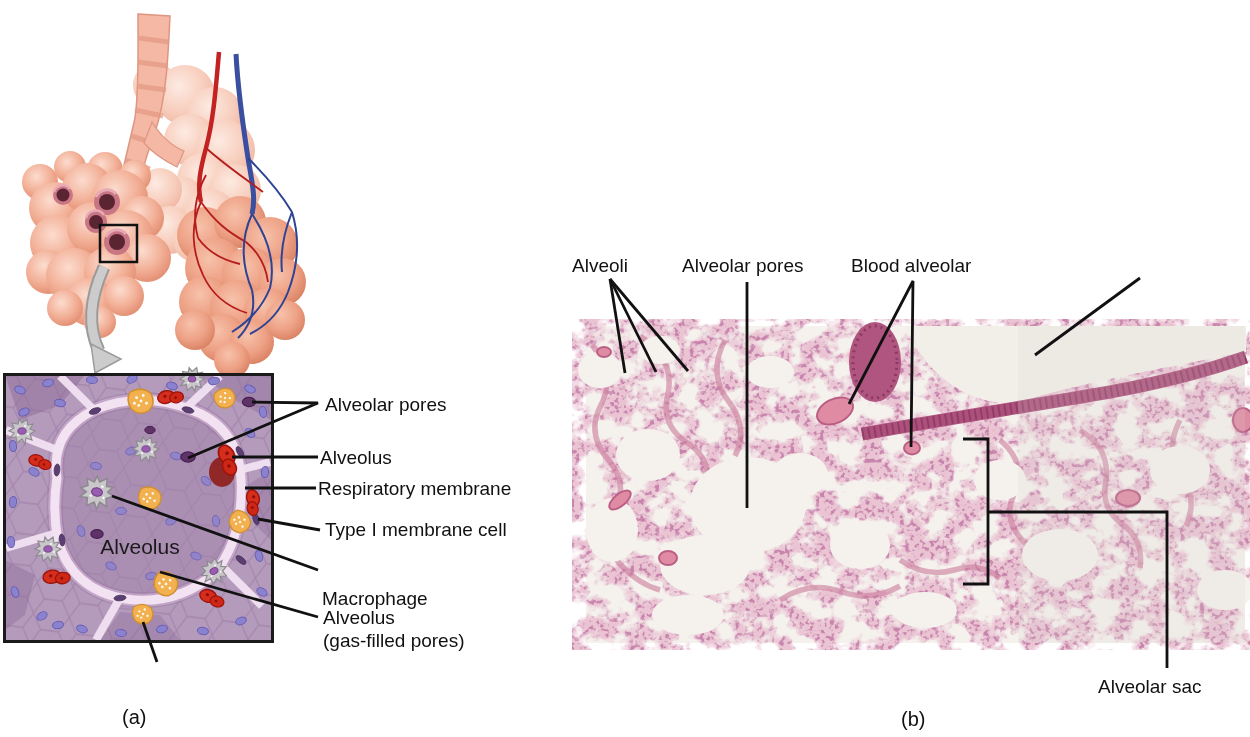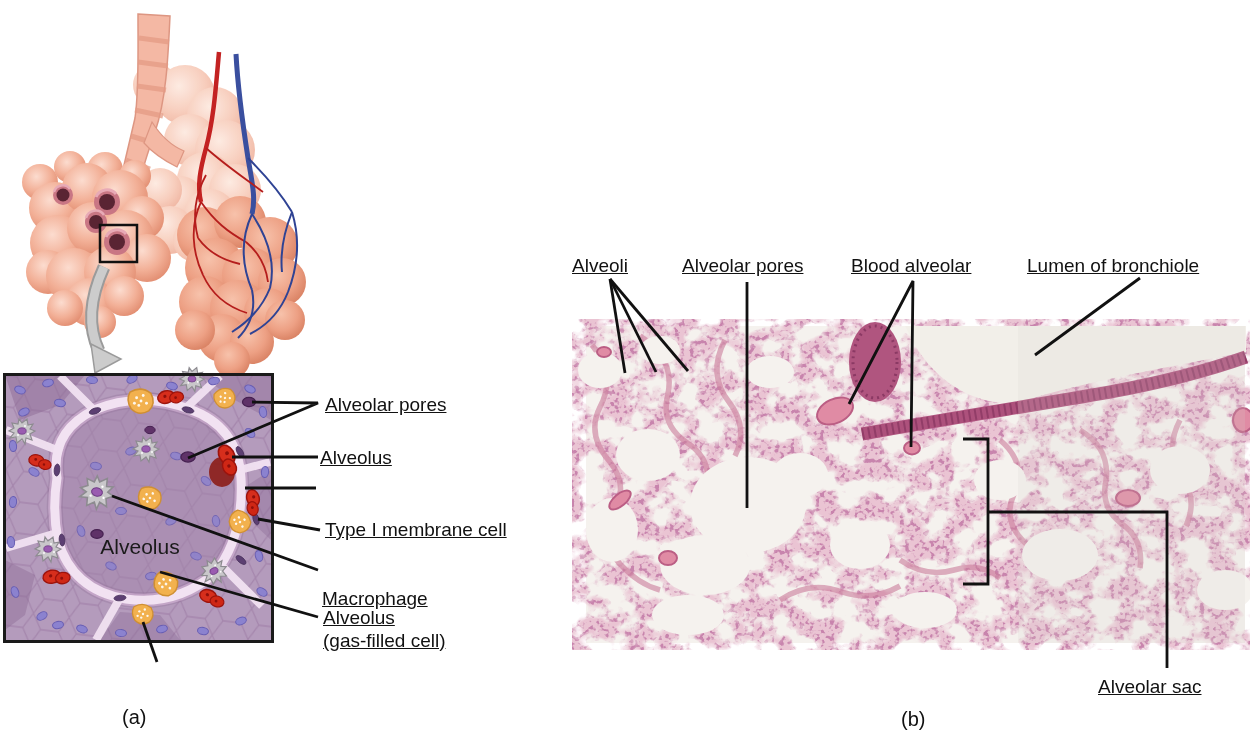--- a/index.html
+++ b/index.html
@@ -1,19 +1,19 @@
 <!DOCTYPE html>
 <html><head>
 <meta charset="utf-8">
 <style>
   html,body{margin:0;padding:0;background:#ffffff;}
   .stage{position:relative;width:1250px;height:737px;background:#ffffff;
          font-family:"Liberation Sans",sans-serif;overflow:hidden;}
   .stage svg.art{position:absolute;left:0;top:0;}
-  .lbl{position:absolute;font-size:19px;color:#111;white-space:nowrap;line-height:23px;text-decoration:underline;}
+  .lbl{position:absolute;font-size:19px;color:#111;white-space:nowrap;line-height:23px;}
   .cap{position:absolute;font-size:20px;color:#111;white-space:nowrap;}
 </style>
 </head>
 <body>
 
 <div class="stage">
 
 <svg class="art" width="1250" height="737" viewBox="0 0 1250 737">
   <defs>
     <radialGradient id="g1" cx="40%" cy="35%" r="75%">
@@ -385,28 +385,28 @@
     <line x1="747" y1="282" x2="747" y2="508"></line>
     <polyline points="849,404 913,281 911,447"></polyline>
     <line x1="1140" y1="278" x2="1035" y2="355"></line>
     <path d="M963,439 L988,439 L988,584 L963,584"></path>
     <polyline points="988,512 1167,512 1167,668"></polyline>
   </g>
 </svg>
 
 <div class="lbl" style="left:325px;top:393px">Alveolar pores</div>
 <div class="lbl" style="left:320px;top:446px">Alveolus</div>
+<div class="lbl" style="left:318px;top:477px">Respiratory membrane</div>
 <div class="lbl" style="left:325px;top:518px">Type I membrane cell</div>
 <div class="lbl" style="left:322px;top:587px">Macrophage</div>
 <div class="lbl" style="left:323px;top:606px">
   <div>Alveolus</div>
-  <div>(gas-filled cell)</div>
+  <div>(gas-filled pores)</div>
 </div>
 <div class="cap" style="left:122px;top:706px">(a)</div>
 
 <div class="lbl" style="left:572px;top:254px">Alveoli</div>
 <div class="lbl" style="left:682px;top:254px">Alveolar pores</div>
 <div class="lbl" style="left:851px;top:254px">Blood alveolar</div>
-<div class="lbl" style="left:1027px;top:254px">Lumen of bronchiole</div>
 <div class="lbl" style="left:1098px;top:675px">Alveolar sac</div>
 <div class="cap" style="left:901px;top:708px">(b)</div>
 
 </div>
 
 </body></html>

